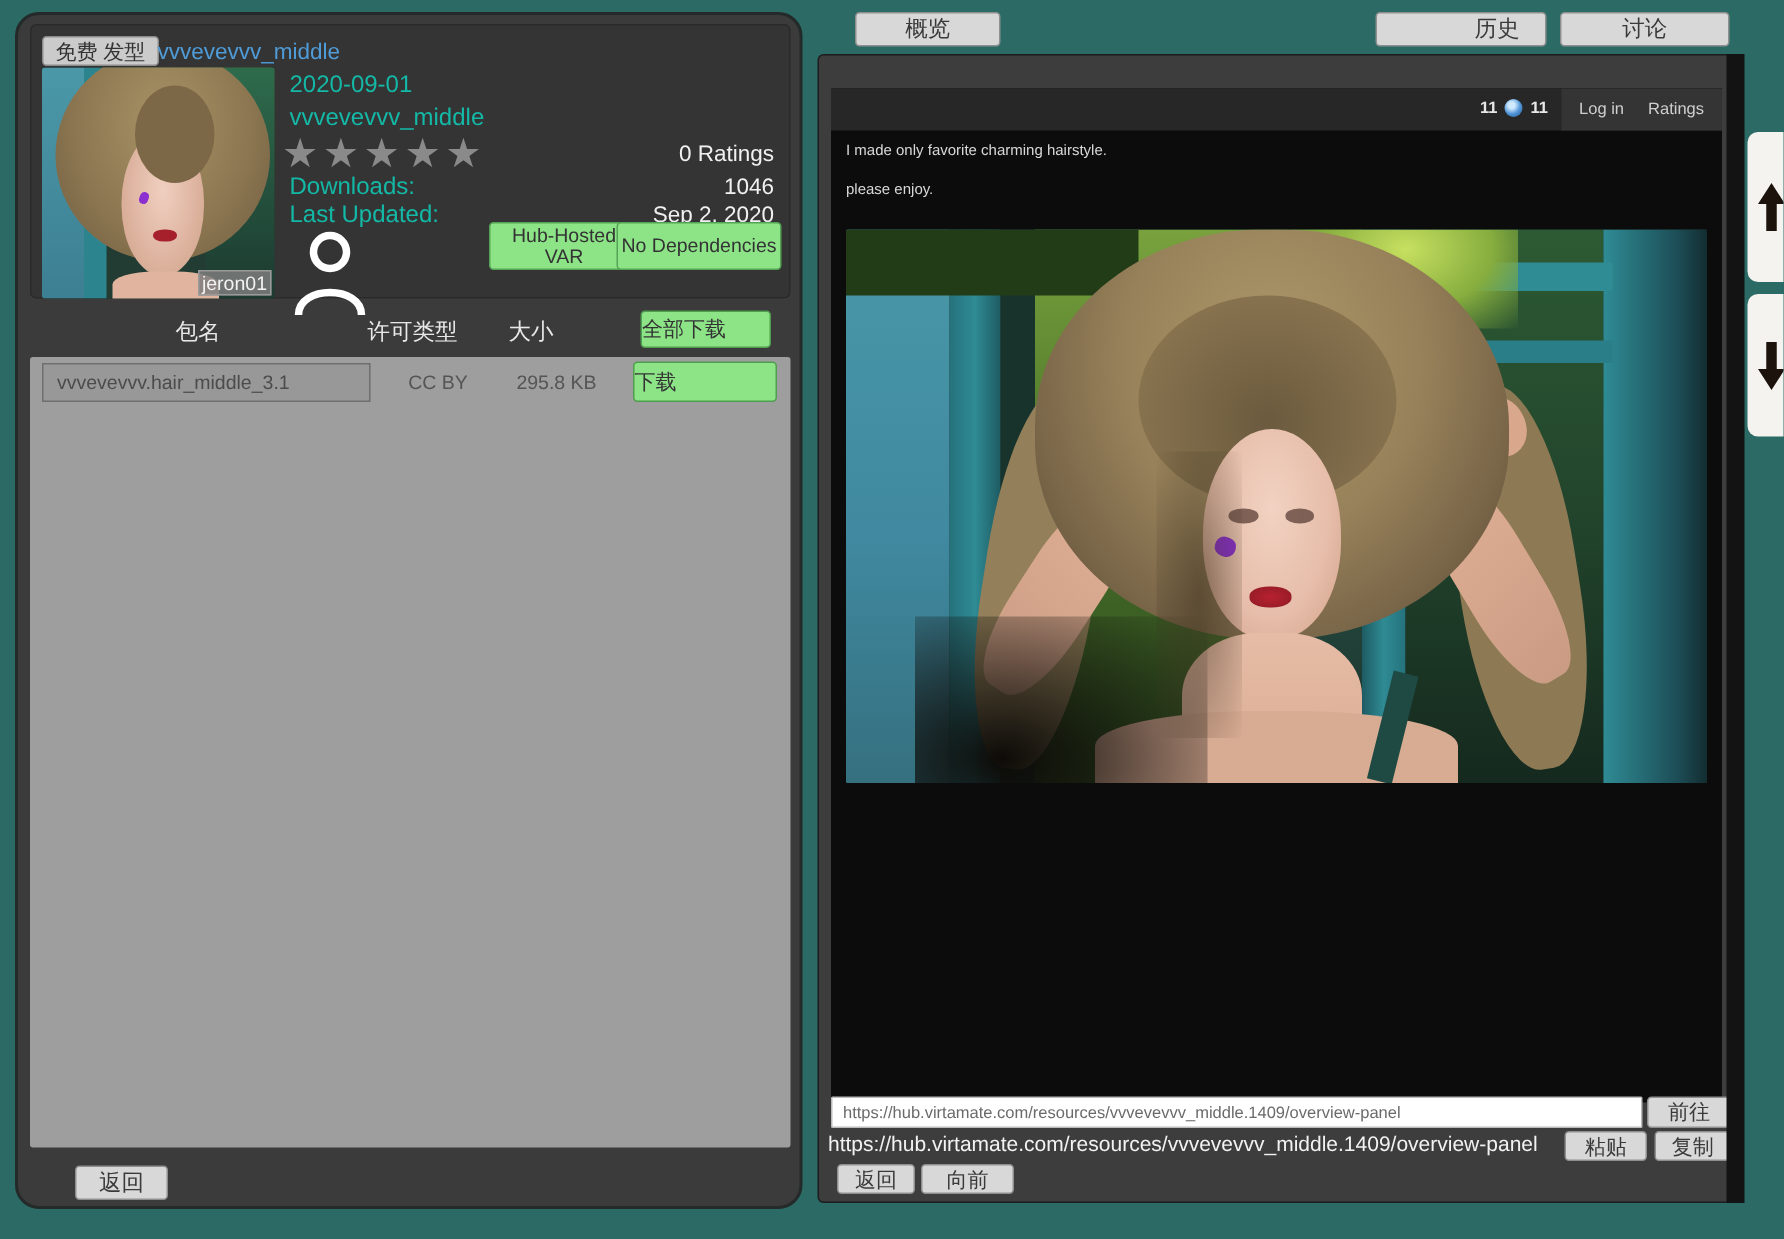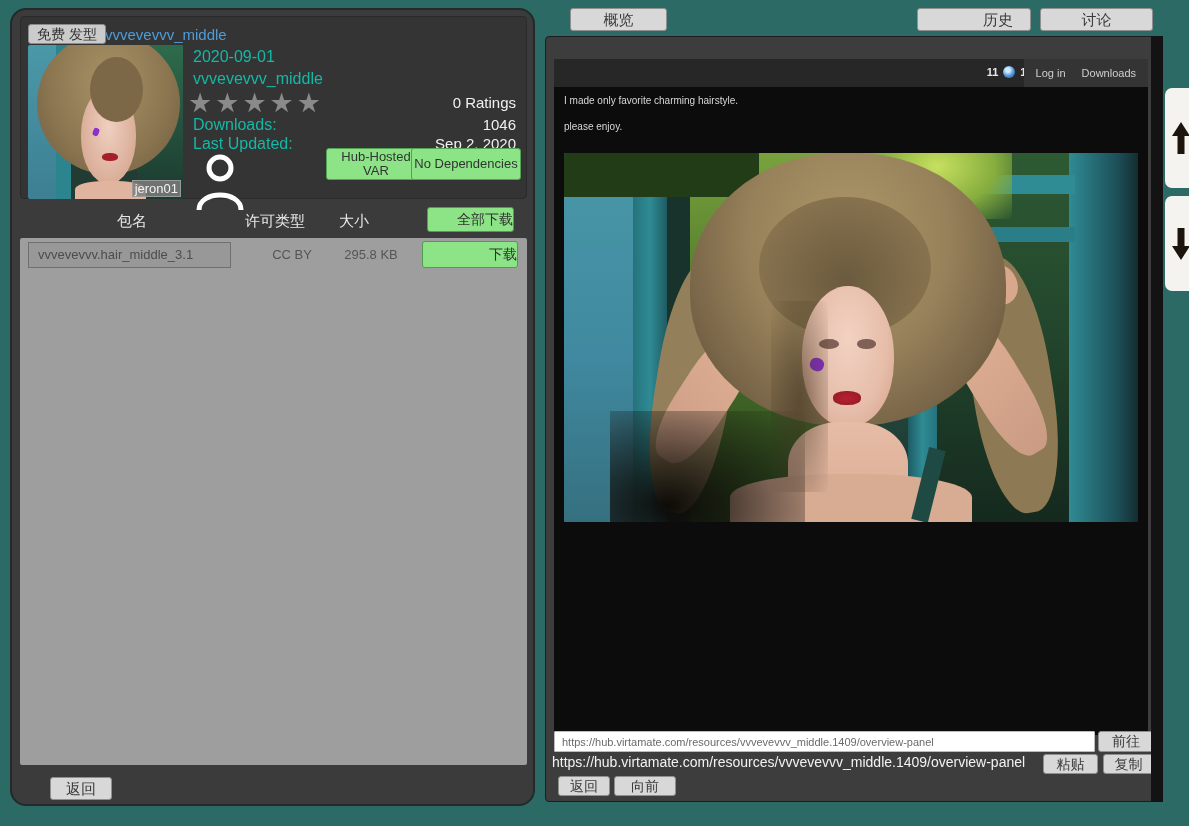--- a/index.html
+++ b/index.html
@@ -43,29 +43,29 @@
     background:#8ce487; border:1px solid #55a355; border-radius:3px;
     color:#333; font-size:13px; line-height:14px; text-align:center;
     display:flex; align-items:center; justify-content:center;
   }
   #person-icon { left:183px; top:142px; width:50px; height:58px; }
 
   
   .tbl-head { color:#e8e8e8; font-size:15px; top:202px; }
   .btn-green {
     background:#8ce487; border:1px solid #4f9e4f; border-radius:3px;
-    color:#333; font-size:14px; text-align:right; cursor:pointer;
+    color:#333; font-size:14px; text-align:left; cursor:pointer;
   }
   #list-area {
     left:8px; top:228px; width:507px; height:527px;
     background:#9e9e9e; border-radius:2px;
   }
   #pkg-row { left:0; top:3px; width:100%; height:28px; }
   #pkg-name-cell {
-    left:8px; top:1px; width:203px; height:26px;
+    left:8px; top:1px; width:219px; height:26px;
     background:#989898; border:1px solid #6f6f6f;
     color:#4c4c4c; font-size:13px; line-height:24px; padding-left:9px;
     white-space:nowrap; overflow:hidden;
   }
   .row-txt { color:#555; font-size:13px; top:6px; }
   #row-download-btn { left:402px; top:0; width:96px; height:27px; line-height:25px; }
   .btn-gray {
     background:#d8d8d8; border:1px solid #8f8f8f; border-radius:3px;
     color:#3a3a3a; font-size:15px; text-align:center; cursor:pointer;
   }
@@ -206,21 +206,21 @@
 
   <div class="abs" id="web-content">
     <div class="abs" id="site-header">
       <div class="abs" id="like-counter">
         <span>11</span>
         <span class="orb"></span>
         <span>11</span>
       </div>
       <div class="abs" id="auth-box">
         <span class="auth-link">Log in</span>
-        <span class="auth-link">Downloads</span>
+        <span class="auth-link">Ratings</span>
       </div>
     </div>
 
     <div class="abs desc-line" style="top:36px;">I made only favorite charming hairstyle.</div>
     <div class="abs desc-line" style="top:62px;">please enjoy.</div>
 
     <div class="abs" id="hero">
       <div class="slice" style="left:0;width:12%;background:linear-gradient(180deg,#4a98a8 0%,#4089a0 55%,#35707f);"></div>
       <div class="slice" style="left:12%;width:6%;background:linear-gradient(90deg,#25727c,#2f8b94,#1e5b63);"></div>
       <div class="slice" style="left:18%;width:4%;background:#17332c;"></div>

